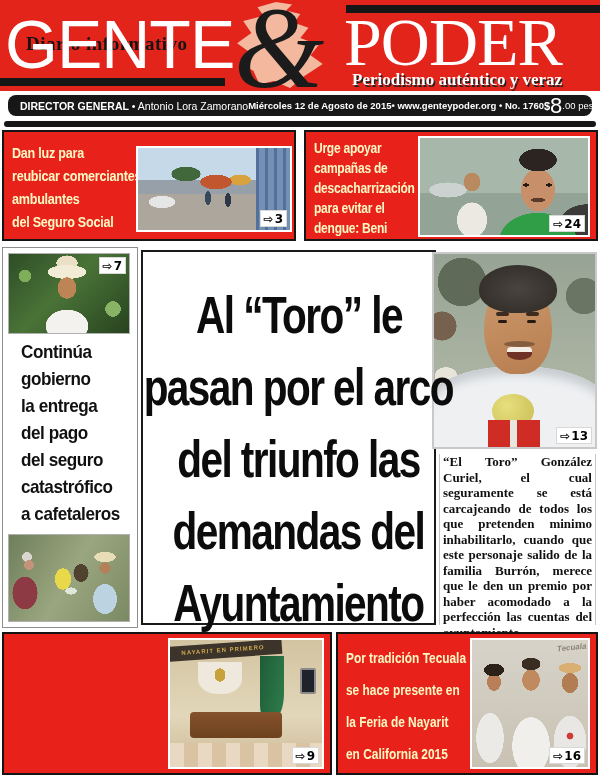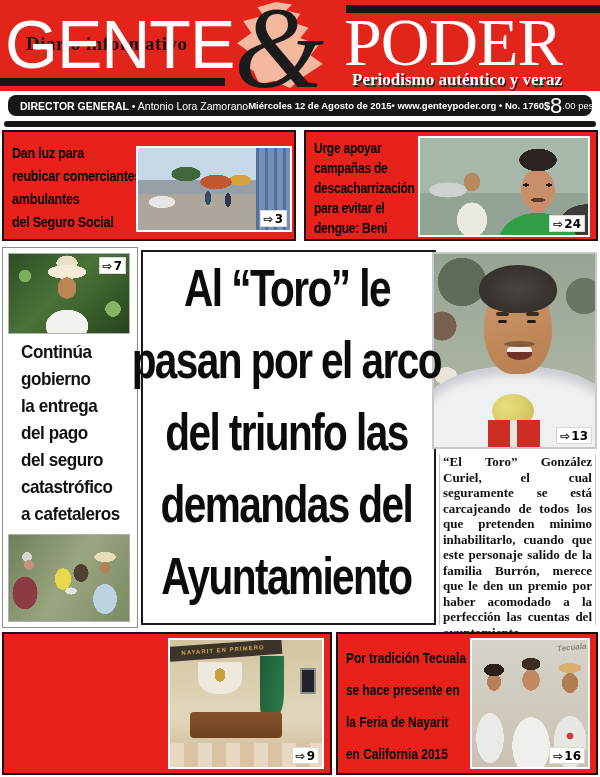--- a/index.html
+++ b/index.html
@@ -31,40 +31,40 @@
   .price .frac { font-size:9.5px; }
   .top-rule { left:4px; top:121px; width:592px; height:6px; background:#171717; border-radius:3px; }
 
   
   .rbox { background:#e8221b; border:2px solid #141414; }
   .box-tl { left:2px; top:130px; width:294px; height:111px; }
   .box-tr { left:304px; top:130px; width:294px; height:111px; }
   .box-bl { left:2px; top:632px; width:330px; height:143px; }
   .box-br { left:336px; top:632px; width:262px; height:143px;text-decoration:underline; }
 
-  .hl { color:#000000; font-weight:bold; }
+  .hl { color:#fef9c3; font-weight:bold; }
   .hl .ln { display:block; white-space:nowrap; transform-origin:left center; }
   .hl-tl { left:8px; top:9px; font-size:15px; line-height:23px; }
   .hl-tl .ln { transform:scaleX(.84); letter-spacing:-.3px; }
   .hl-tr { left:8px; top:6px; font-size:14px; line-height:20px; }
   .hl-tr .ln { transform:scaleX(.86); letter-spacing:-.3px; }
   .hl-bl { left:10px; top:8px; font-family:"Liberation Serif",serif; font-size:18px; line-height:44px; }
   .hl-bl .ln { transform:scaleX(.88); }
   .hl-br { left:8px; top:8px; font-size:14.5px; line-height:32px; }
   .hl-br .ln { transform:scaleX(.82); }
 
   
   .leftcol { left:2px; top:247px; width:136px; height:381px; background:#fff; border:1px solid #8e8e8e; }
   .hl-col { left:18px; top:90px; font-size:19px; line-height:27px; color:#111; font-weight:bold; }
   .hl-col .ln { transform:scaleX(.9); letter-spacing:-.5px; }
 
   
   .mainbox { left:141px; top:250px; width:295px; height:375px; background:#fff; border:2px solid #1a1a1a; z-index:1; }
-  .main-headline { left:139px; top:252px; width:295px; height:413px; z-index:5;
-    display:flex; flex-direction:column; align-items:center; justify-content:flex-start; }
+  .main-headline { left:151px; top:252px; width:295px; height:413px; z-index:5;
+    display:flex; flex-direction:column; align-items:center; justify-content:center; }
   .main-headline .ln { white-space:nowrap; font-weight:bold; font-size:52px; line-height:72px;
     letter-spacing:-2px; color:#0c0c0c; transform:scaleX(.78); }
   .caption { left:439px; top:454px; width:157px; height:171px; font-family:"Liberation Serif",serif;
     font-weight:bold; font-size:13px; line-height:15.5px; text-align:justify; color:#101010;
     border-left:1px solid #c6c6c6; border-right:1px solid #c6c6c6; padding:0 3px; }
 
   
   .ph { position:absolute; overflow:hidden; }
   .ph-white { border:2px solid #fff; }
   .ph-gray { border:1px solid #b0b0b0; }

